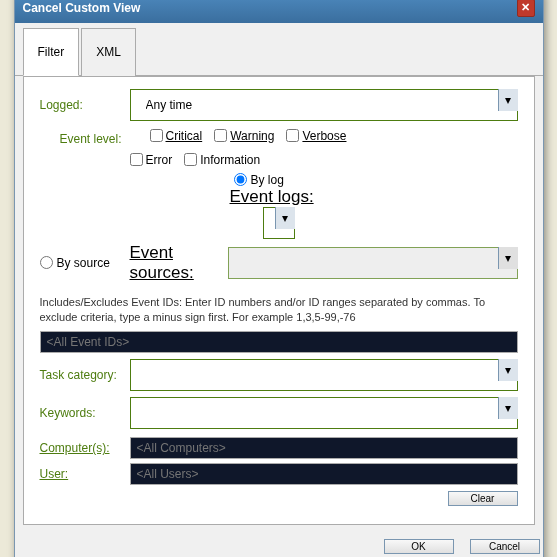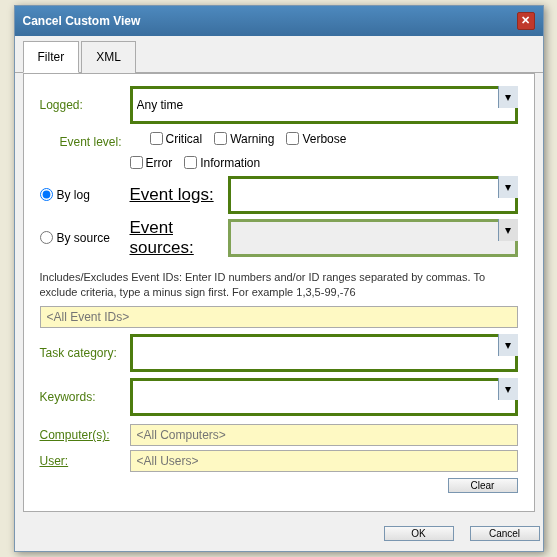--- a/index.html
+++ b/index.html
@@ -42,21 +42,21 @@
       cursor: pointer;
       border-radius: 2px;
     }
     .tabs {
       display: flex;
       background: #f0f0f0;
       border-bottom: 1px solid #ababab;
       padding: 4px 8px 0;
     }
     .tab {
-      padding: 8px 14px;
+      padding: 16px 14px;
       border: 1px solid #ababab;
       border-bottom: none;
       background: #f0f0f0;
       cursor: pointer;
       font-size: 12px;
       margin-right: 2px;
       position: relative;
       top: 1px;
     }
     .tab.active {
@@ -83,25 +83,25 @@
     }
     .form-label.underline {
       text-decoration: underline;
     }
     .dropdown-container {
       flex: 1;
       position: relative;
     }
     .dropdown {
       width: 100%;
-      height: 38px;
-      border: 3px solid #4d7c0f;
+      height: 32px;
+      border: 1px solid #4d7c0f;
       background: white;
       font-size: 12px;
-      padding: 0 4px;
+      padding: 0 15px;
       appearance: none;
       -webkit-appearance: none;
     }
     .dropdown-arrow {
       position: absolute;
       right: 0;
       top: 0;
       width: 20px;
       height: 22px;
       background: #dce4ec;
@@ -156,21 +156,21 @@
     .description-text {
       font-size: 11px;
       color: #333;
       margin: 12px 0 6px 0;
       line-height: 1.4;
     }
     .text-input {
       width: 100%;
       height: 22px;
       border: 1px solid #ababab;
-      background: #fef9c3;
+      background: #0f172a;
       font-size: 12px;
       padding: 0 6px;
       color: #888;
     }
     .full-input-row {
       margin-bottom: 6px;
     }
     .footer {
       display: flex;
       justify-content: flex-end;
@@ -215,21 +215,21 @@
       <div class="dropdown-container">
         <select class="dropdown">
           <option>Any time</option>
         </select>
         <div class="dropdown-arrow">▾</div>
       </div>
     </div>
 
     <div class="form-row event-level-row">
       <div class="form-label">Event level:</div>
-      <div class="checkboxes-row" style="margin-left:0; display:flex; gap:12px;">
+      <div class="checkboxes-row" style="margin-left:0; display:flex; gap:12px;text-decoration:underline;">
         <label class="checkbox-item">
           <input type="checkbox" style="">
           <span>Critical</span>
         </label>
         <label class="checkbox-item">
           <input type="checkbox" style="">
           <span>Warning</span>
         </label>
         <label class="checkbox-item">
           <input type="checkbox" style="">
@@ -242,21 +242,21 @@
       <label class="checkbox-item">
         <input type="checkbox" style="">
         <span>Error</span>
       </label>
       <label class="checkbox-item">
         <input type="checkbox" style="">
         <span>Information</span>
       </label>
     </div>
 
-    <div class="radio-row form-row" style="margin-bottom:4px;">
+    <div class="radio-row form-row" style="margin-bottom:4px;flex-direction:column;">
       <label class="radio-label" style="width:90px;">
         <input type="radio" name="logsource" checked="" style="">
         <span>By log</span>
       </label>
       <span class="inline-label" style="width:90px; text-decoration:underline;">Event logs:</span>
       <div class="dropdown-container">
         <select class="dropdown">
           <option></option>
         </select>
         <div class="dropdown-arrow">▾</div>

